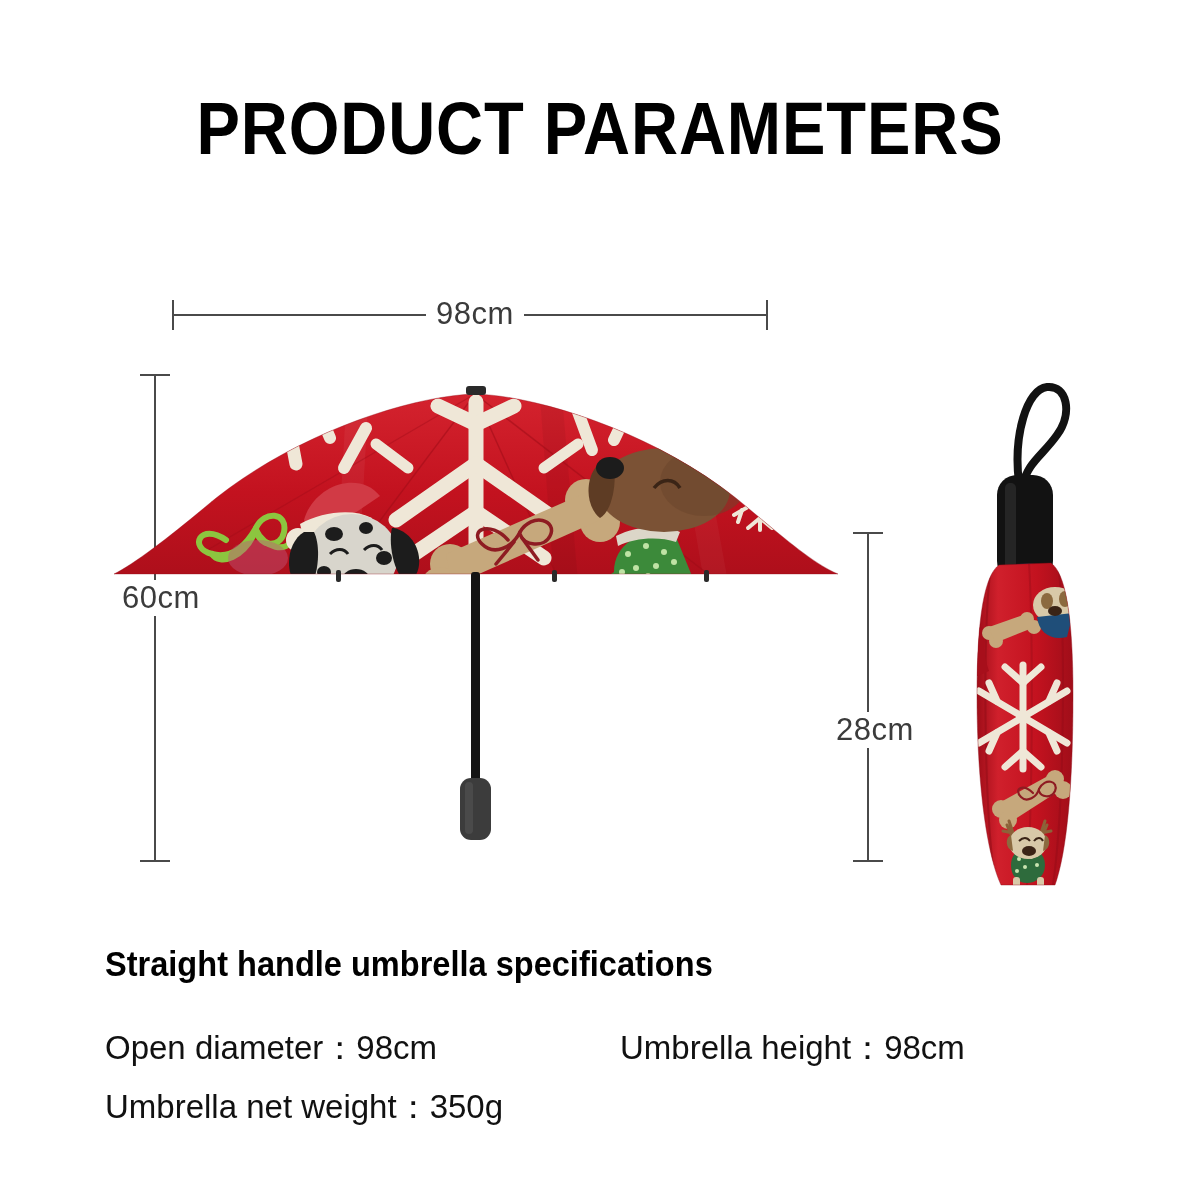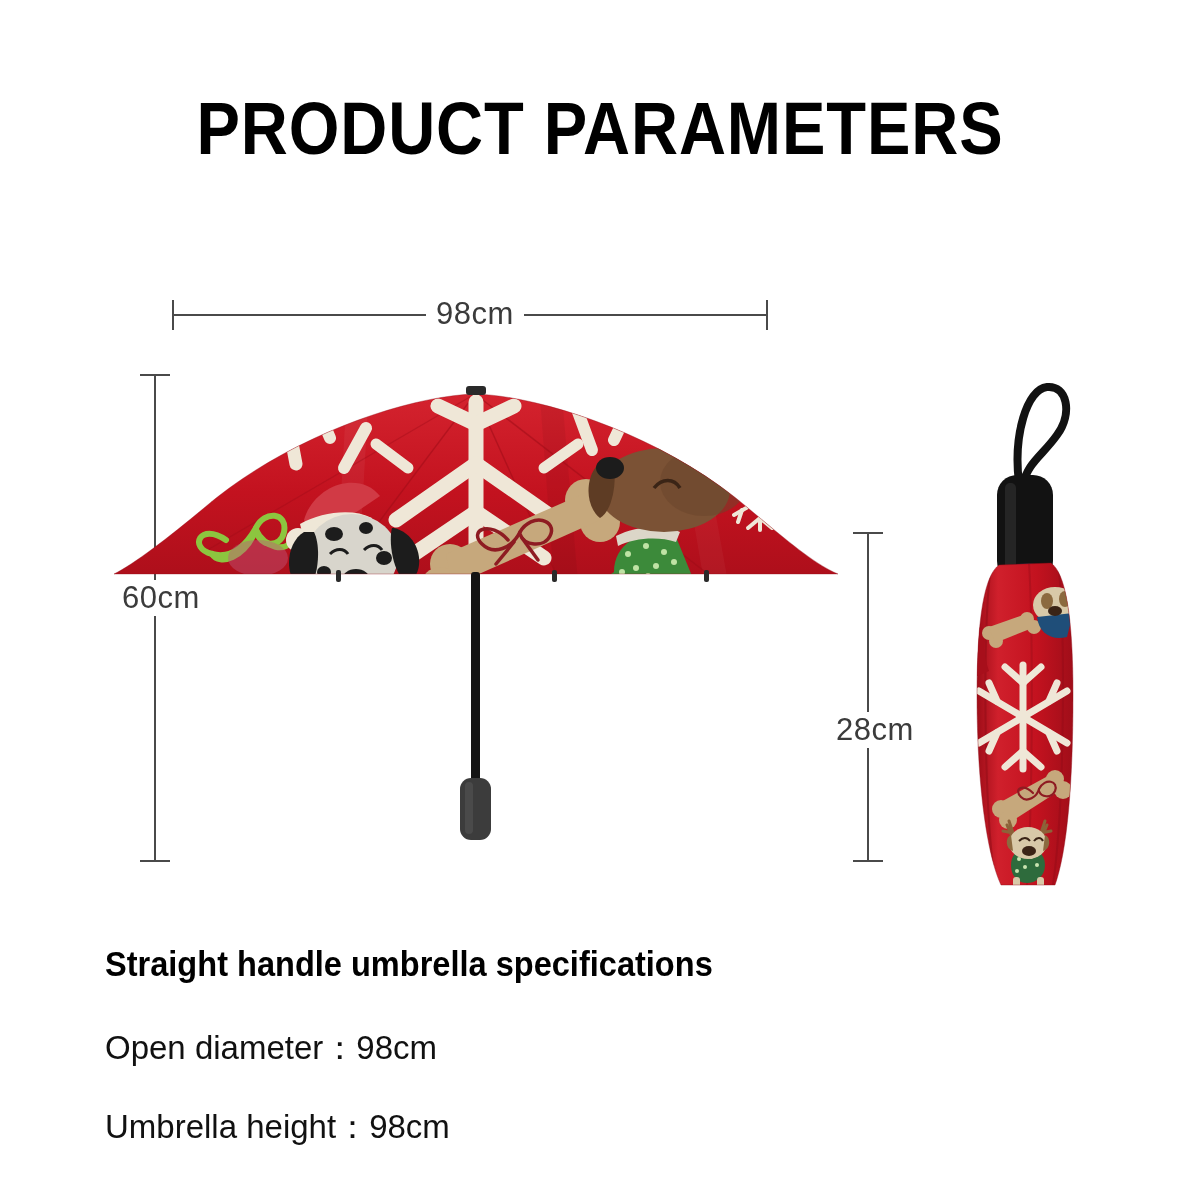--- a/index.html
+++ b/index.html
@@ -99,31 +99,31 @@
     white-space: nowrap;
   }
   .spec-grid {
     position: absolute;
     left: 105px;
     top: 1026px;
     width: 1020px;
   }
   .spec-row {
     display: flex;
-    flex-direction: column;
+    flex-direction: row;
     margin-bottom: 14px;
   }
   .spec-cell {
     font-family: "Liberation Sans", sans-serif;
     font-size: 33px;
     color: #111111;
     white-space: nowrap;
   }
   .spec-cell.col-left { width: 515px; }
-  .spec-cell.col-right { width: 505px; margin-top: 34px; }
+  .spec-cell.col-right { width: 505px; }
   .spec-val { }
 </style>
 </head>
 <body>
 
 <div class="page-title">PRODUCT PARAMETERS</div>
 
 <div>
   <div class="dim-cap-v" style="left:172px; top:300px;"></div>
   <div class="dim-line-h" style="left:172px; top:314px; width:596px;"></div>
@@ -468,14 +468,17 @@
 <div class="spec-grid">
   <div class="spec-row">
     <div class="spec-cell col-left">
       <span>Open diameter：</span><span class="spec-val">98cm</span>
     </div>
     <div class="spec-cell col-right">
       <span>Umbrella height：</span><span class="spec-val">98cm</span>
     </div>
   </div>
   <div class="spec-row">
+    <div class="spec-cell col-right">
+      <span>Umbrella net weight：</span><span class="spec-val">350g</span>
+    </div>
   </div>
 </div>
 
 </body></html>

